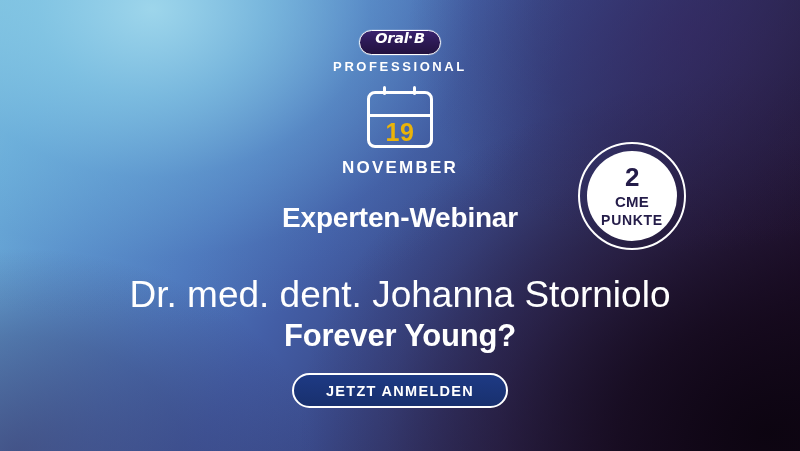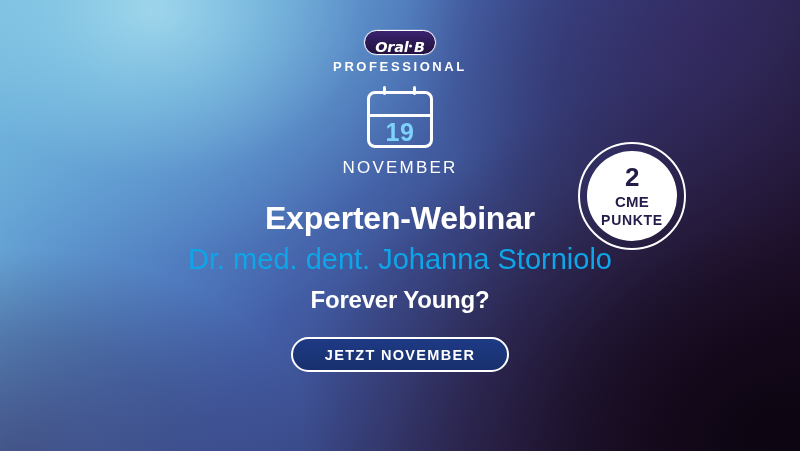--- a/index.html
+++ b/index.html
@@ -85,25 +85,25 @@
     display:flex; flex-direction:column;
     align-items:center;
   }
 
   
   .logo-block {
     margin-top:30px;
     display:flex; flex-direction:column; align-items:center;
   }
   .oralb-pill {
-    width:72px; height:25px;
+    width:82px; height:25px;
     border-radius:13px;
     background:linear-gradient(180deg,#3b2470 0%,#2d1a56 45%,#22123f 100%);
     border:1.6px solid #ffffff;
-    display:flex; align-items:flex-end; justify-content:center;
+    display:flex; align-items:flex-start; justify-content:center;
     box-shadow:0 0 0 0.5px rgba(255,255,255,0.25);
   }
   .oralb-word {
     color:#ffffff;
     font-family:"DejaVu Sans", sans-serif;
     font-size:14.5px;
     font-weight:bold;
     font-style:italic;
     letter-spacing:-0.3px;
     line-height:1;
@@ -156,31 +156,31 @@
     position:absolute;
     top:20px; left:0;
     width:60px; height:3px;
     background:#ffffff;
   }
   .cal-day {
     position:absolute;
     top:22px; left:0;
     width:60px;
     text-align:center;
-    color:#7dd3fc;
+    color:#eab308;
     font-size:25px;
     font-weight:bold;
     letter-spacing:0.5px;
     line-height:32px;
   }
   .cal-month {
     margin-top:11px;
     color:#ffffff;
     font-size:17px;
-    font-weight:normal;
+    font-weight:bold;
     letter-spacing:2.2px;
     line-height:1;
     text-align:right;
   }
 
   
   .cme-badge {
     position:absolute;
     top:142px; left:578px;
     width:108px; height:108px;
@@ -214,35 +214,36 @@
   }
 
   
   .headlines {
     margin-top:22px;
     width:100%;
     text-align:center;
     color:#ffffff;
   }
   .h-webinar {
-    font-size:32px;
+    font-size:28px;
     font-weight:bold;
     letter-spacing:-0.2px;
     line-height:40px;
     color:#ffffff;
   }
   .h-speaker {
-    font-size:29px;
+    font-size:37px;
     font-weight:normal;
     letter-spacing:0px;
     line-height:42px;
-    color:#0ea5e9;
+    color:#ffffff;
+    margin-top:36px;
   }
   .h-title {
-    font-size:24px;
+    font-size:31px;
     font-weight:bold;
     letter-spacing:-0.2px;
     line-height:40px;
     color:#ffffff;
   }
 
   
   .cta-wrap {
     margin-top:17px;
     display:flex; justify-content:center;
@@ -304,17 +305,17 @@
       <div class="cal-month">NOVEMBER</div>
     </div>
 
     <div class="headlines">
       <div class="h-webinar">Experten-Webinar</div>
       <div class="h-speaker">Dr. med. dent. Johanna Storniolo</div>
       <div class="h-title">Forever Young?</div>
     </div>
 
     <div class="cta-wrap">
-      <button class="cta-button">JETZT NOVEMBER</button>
+      <button class="cta-button">JETZT ANMELDEN</button>
     </div>
 
   </div>
 </div>
 
 </body></html>

